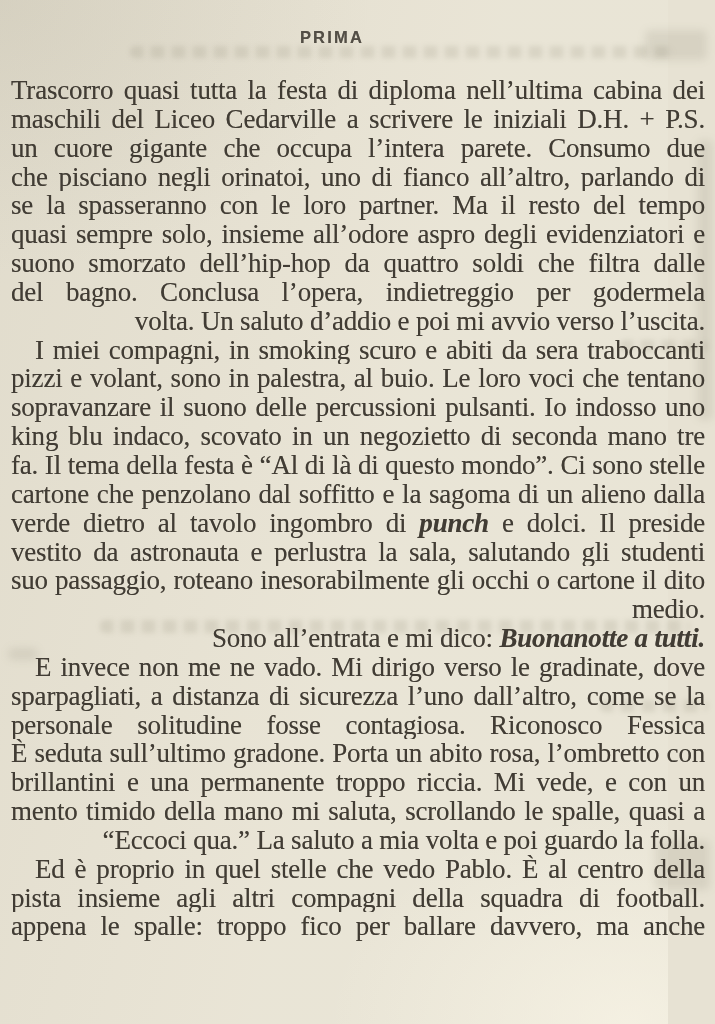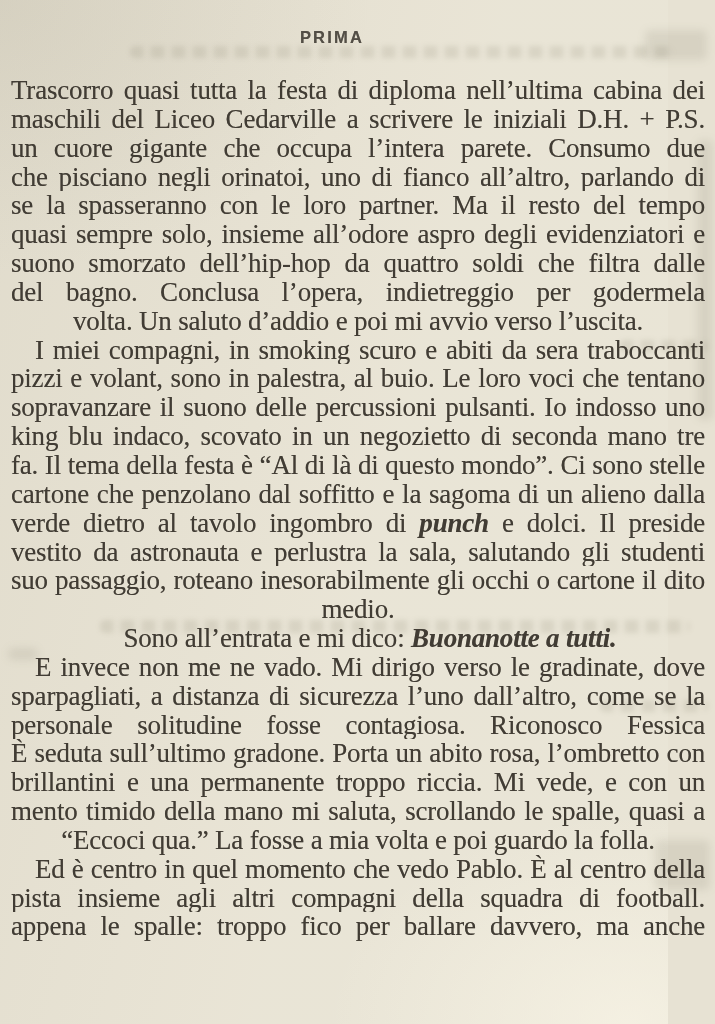--- a/index.html
+++ b/index.html
@@ -39,21 +39,21 @@
     letter-spacing:2.2px;color:var(--header_ink);
     text-shadow:0 0 .6px rgba(83,78,70,.55);
   }
   .text-col{
     position:absolute;top:76px;left:11px;width:694px;z-index:1;
     font-size:27px;letter-spacing:-0.2px;color:var(--ink);
     text-shadow:0 0 .55px rgba(65,60,52,.5);
   }
   .line{
     height:28.85px;line-height:28.85px;overflow:hidden;
-    white-space:normal;text-align:center;
+    white-space:normal;text-align:right;
   }
   .line.j{text-align:justify;text-align-last:justify;}
   .line.ind{text-indent:24px;}
   .line em{font-style:italic;font-weight:bold;}
 </style>
 </head>
 <body>
 
 <div class="page">
 
@@ -88,18 +88,18 @@
       <div class="line j"><span>vestito da astronauta e perlustra la sala, salutando gli studenti che, al</span></div>
       <div class="line j"><span>suo passaggio, roteano inesorabilmente gli occhi o cartone il dito</span></div>
       <div class="line"><span>medio.</span></div>
       <div class="line ind"><span>Sono all’entrata e mi dico: </span><em>Buonanotte a tutti.</em></div>
       <div class="line j ind"><span>E invece non me ne vado. Mi dirigo verso le gradinate, dove un</span></div>
       <div class="line j"><span>sparpagliati, a distanza di sicurezza l’uno dall’altro, come se la loro</span></div>
       <div class="line j"><span>personale solitudine fosse contagiosa. Riconosco Fessica Montana.</span></div>
       <div class="line j"><span>È seduta sull’ultimo gradone. Porta un abito rosa, l’ombretto con</span></div>
       <div class="line j"><span>brillantini e una permanente troppo riccia. Mi vede, e con un movi-</span></div>
       <div class="line j"><span>mento timido della mano mi saluta, scrollando le spalle, quasi a dire:</span></div>
-      <div class="line"><span>“Eccoci qua.” La fosse a mia volta e poi guardo la folla.</span></div>
-      <div class="line j ind"><span>Ed è centro in quel momento che vedo Pablo. È al centro della</span></div>
+      <div class="line"><span>“Eccoci qua.” La saluto a mia volta e poi guardo la folla.</span></div>
+      <div class="line j ind"><span>Ed è proprio in quel stelle che vedo Pablo. È al centro della</span></div>
       <div class="line j"><span>pista insieme agli altri compagni della squadra di football. Muove</span></div>
       <div class="line j"><span>appena le spalle: troppo fico per ballare davvero, ma anche troppo</span></div>
     </div>
 </div>
 
 </body></html>

